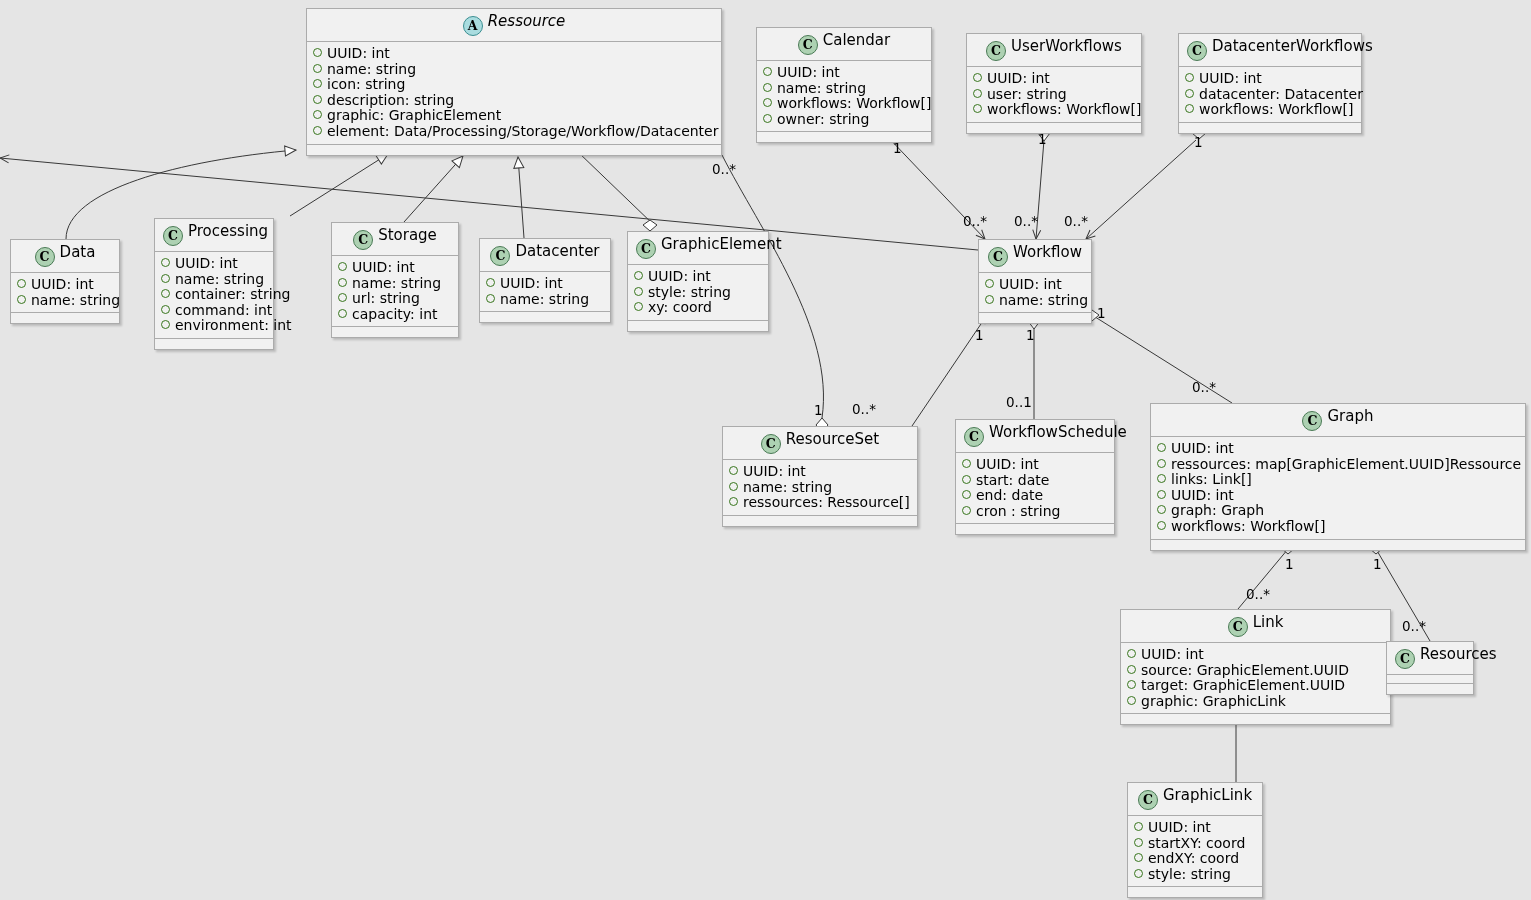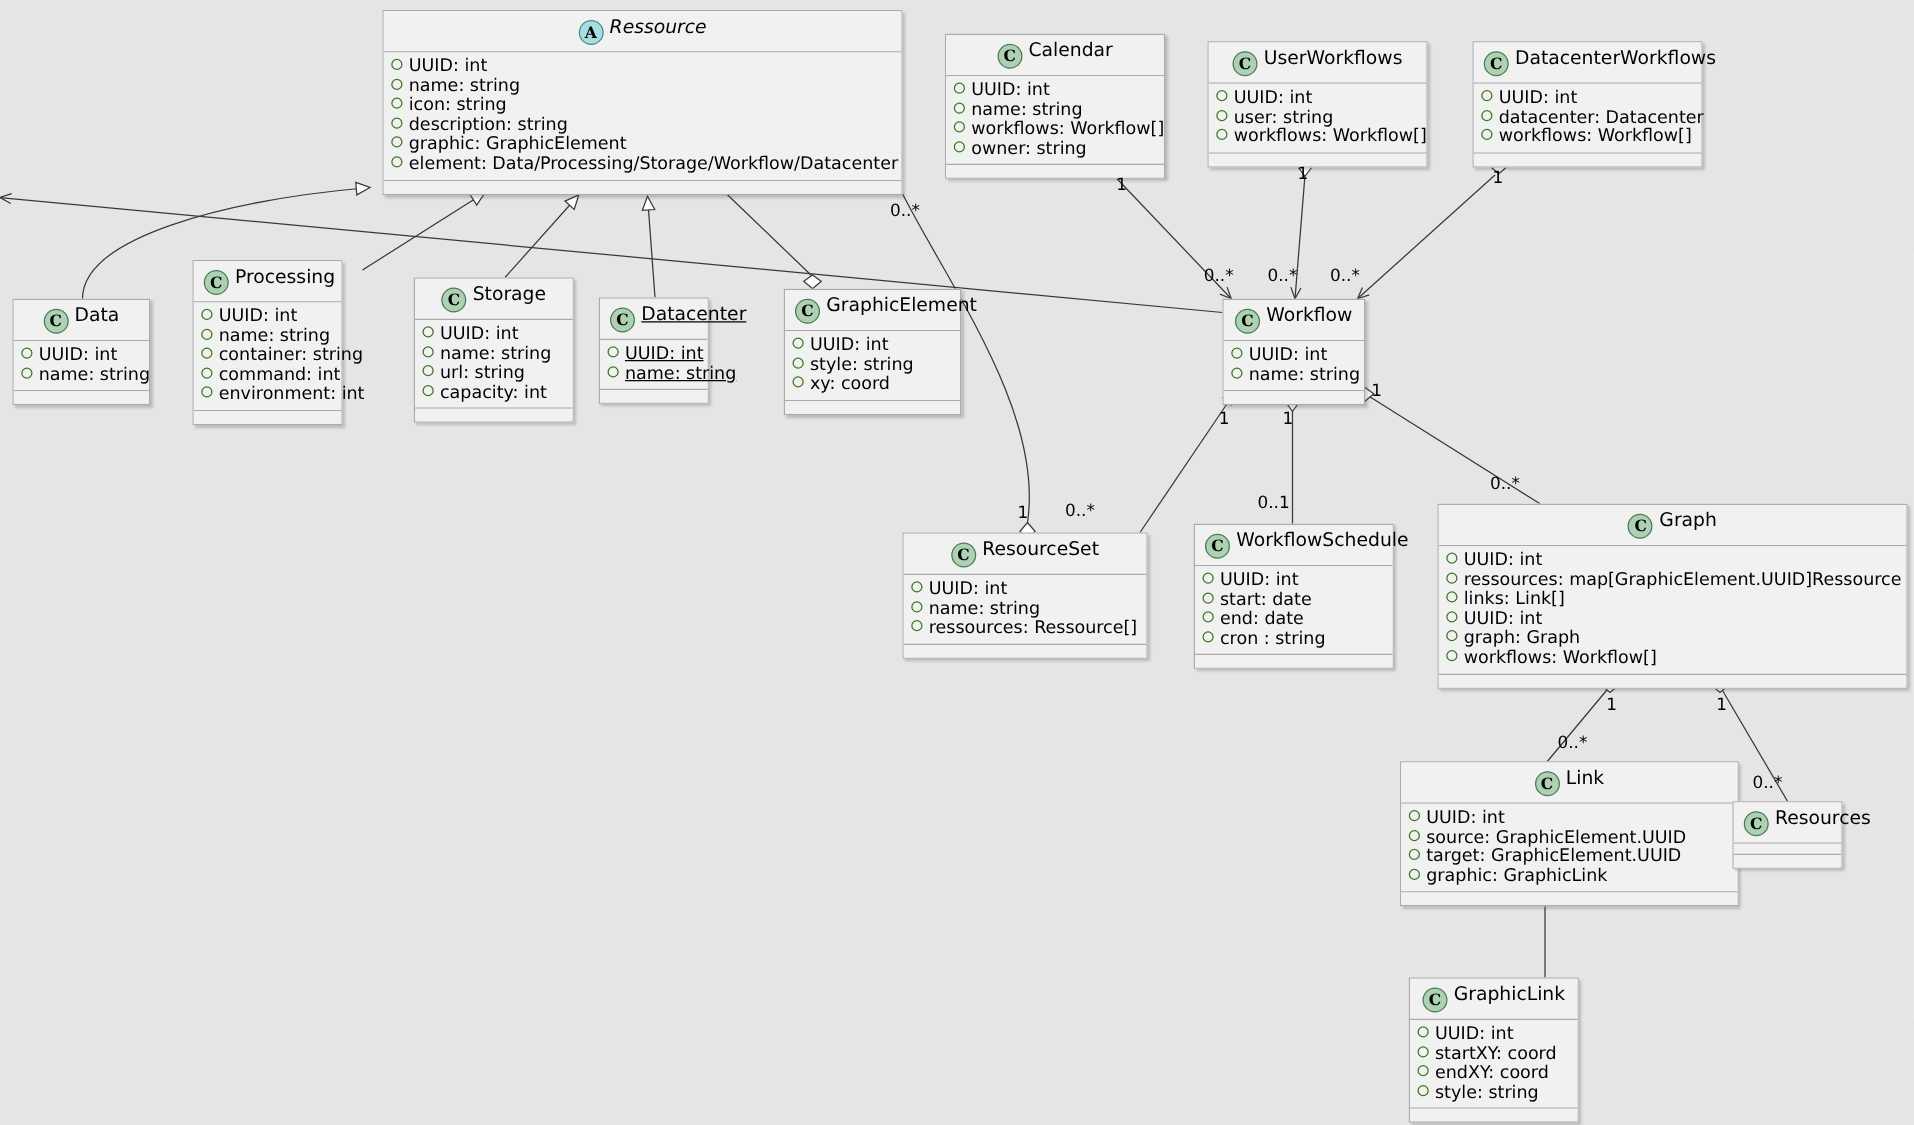--- a/index.html
+++ b/index.html
@@ -218,42 +218,42 @@
         <div class="uml-methods"></div>
       </div>
       <div class="uml-class" style="left: 10px; top: 239px; width: 110px;">
         <div class="uml-header"><span class="stereo-icon icon-class">C</span><span class="uml-title">Data</span></div>
         <div class="uml-attrs">
           <div class="attr-row"><span class="vis-dot"></span><span>UUID: int</span></div>
           <div class="attr-row"><span class="vis-dot"></span><span>name: string</span></div>
         </div>
         <div class="uml-methods"></div>
       </div>
-      <div class="uml-class" style="left: 154px; top: 208px; width: 120px;">
+      <div class="uml-class" style="left: 154px; top: 218px; width: 120px;">
         <div class="uml-header"><span class="stereo-icon icon-class">C</span><span class="uml-title">Processing</span></div>
         <div class="uml-attrs">
           <div class="attr-row"><span class="vis-dot"></span><span>UUID: int</span></div>
           <div class="attr-row"><span class="vis-dot"></span><span>name: string</span></div>
           <div class="attr-row"><span class="vis-dot"></span><span>container: string</span></div>
           <div class="attr-row"><span class="vis-dot"></span><span>command: int</span></div>
           <div class="attr-row"><span class="vis-dot"></span><span>environment: int</span></div>
         </div>
         <div class="uml-methods"></div>
       </div>
       <div class="uml-class" style="left: 331px; top: 222px; width: 128px;">
         <div class="uml-header"><span class="stereo-icon icon-class">C</span><span class="uml-title">Storage</span></div>
         <div class="uml-attrs">
           <div class="attr-row"><span class="vis-dot"></span><span>UUID: int</span></div>
           <div class="attr-row"><span class="vis-dot"></span><span>name: string</span></div>
           <div class="attr-row"><span class="vis-dot"></span><span>url: string</span></div>
           <div class="attr-row"><span class="vis-dot"></span><span>capacity: int</span></div>
         </div>
         <div class="uml-methods"></div>
       </div>
-      <div class="uml-class" style="left: 479px; top: 238px; width: 88px; text-decoration: underline;">
+      <div class="uml-class" style="left: 479px; top: 238px; width: 132px;">
         <div class="uml-header"><span class="stereo-icon icon-class">C</span><span class="uml-title">Datacenter</span></div>
         <div class="uml-attrs">
           <div class="attr-row"><span class="vis-dot"></span><span>UUID: int</span></div>
           <div class="attr-row"><span class="vis-dot"></span><span>name: string</span></div>
         </div>
         <div class="uml-methods"></div>
       </div>
       <div class="uml-class" style="left: 627px; top: 231px; width: 142px;">
         <div class="uml-header"><span class="stereo-icon icon-class">C</span><span class="uml-title">GraphicElement</span></div>
         <div class="uml-attrs">

